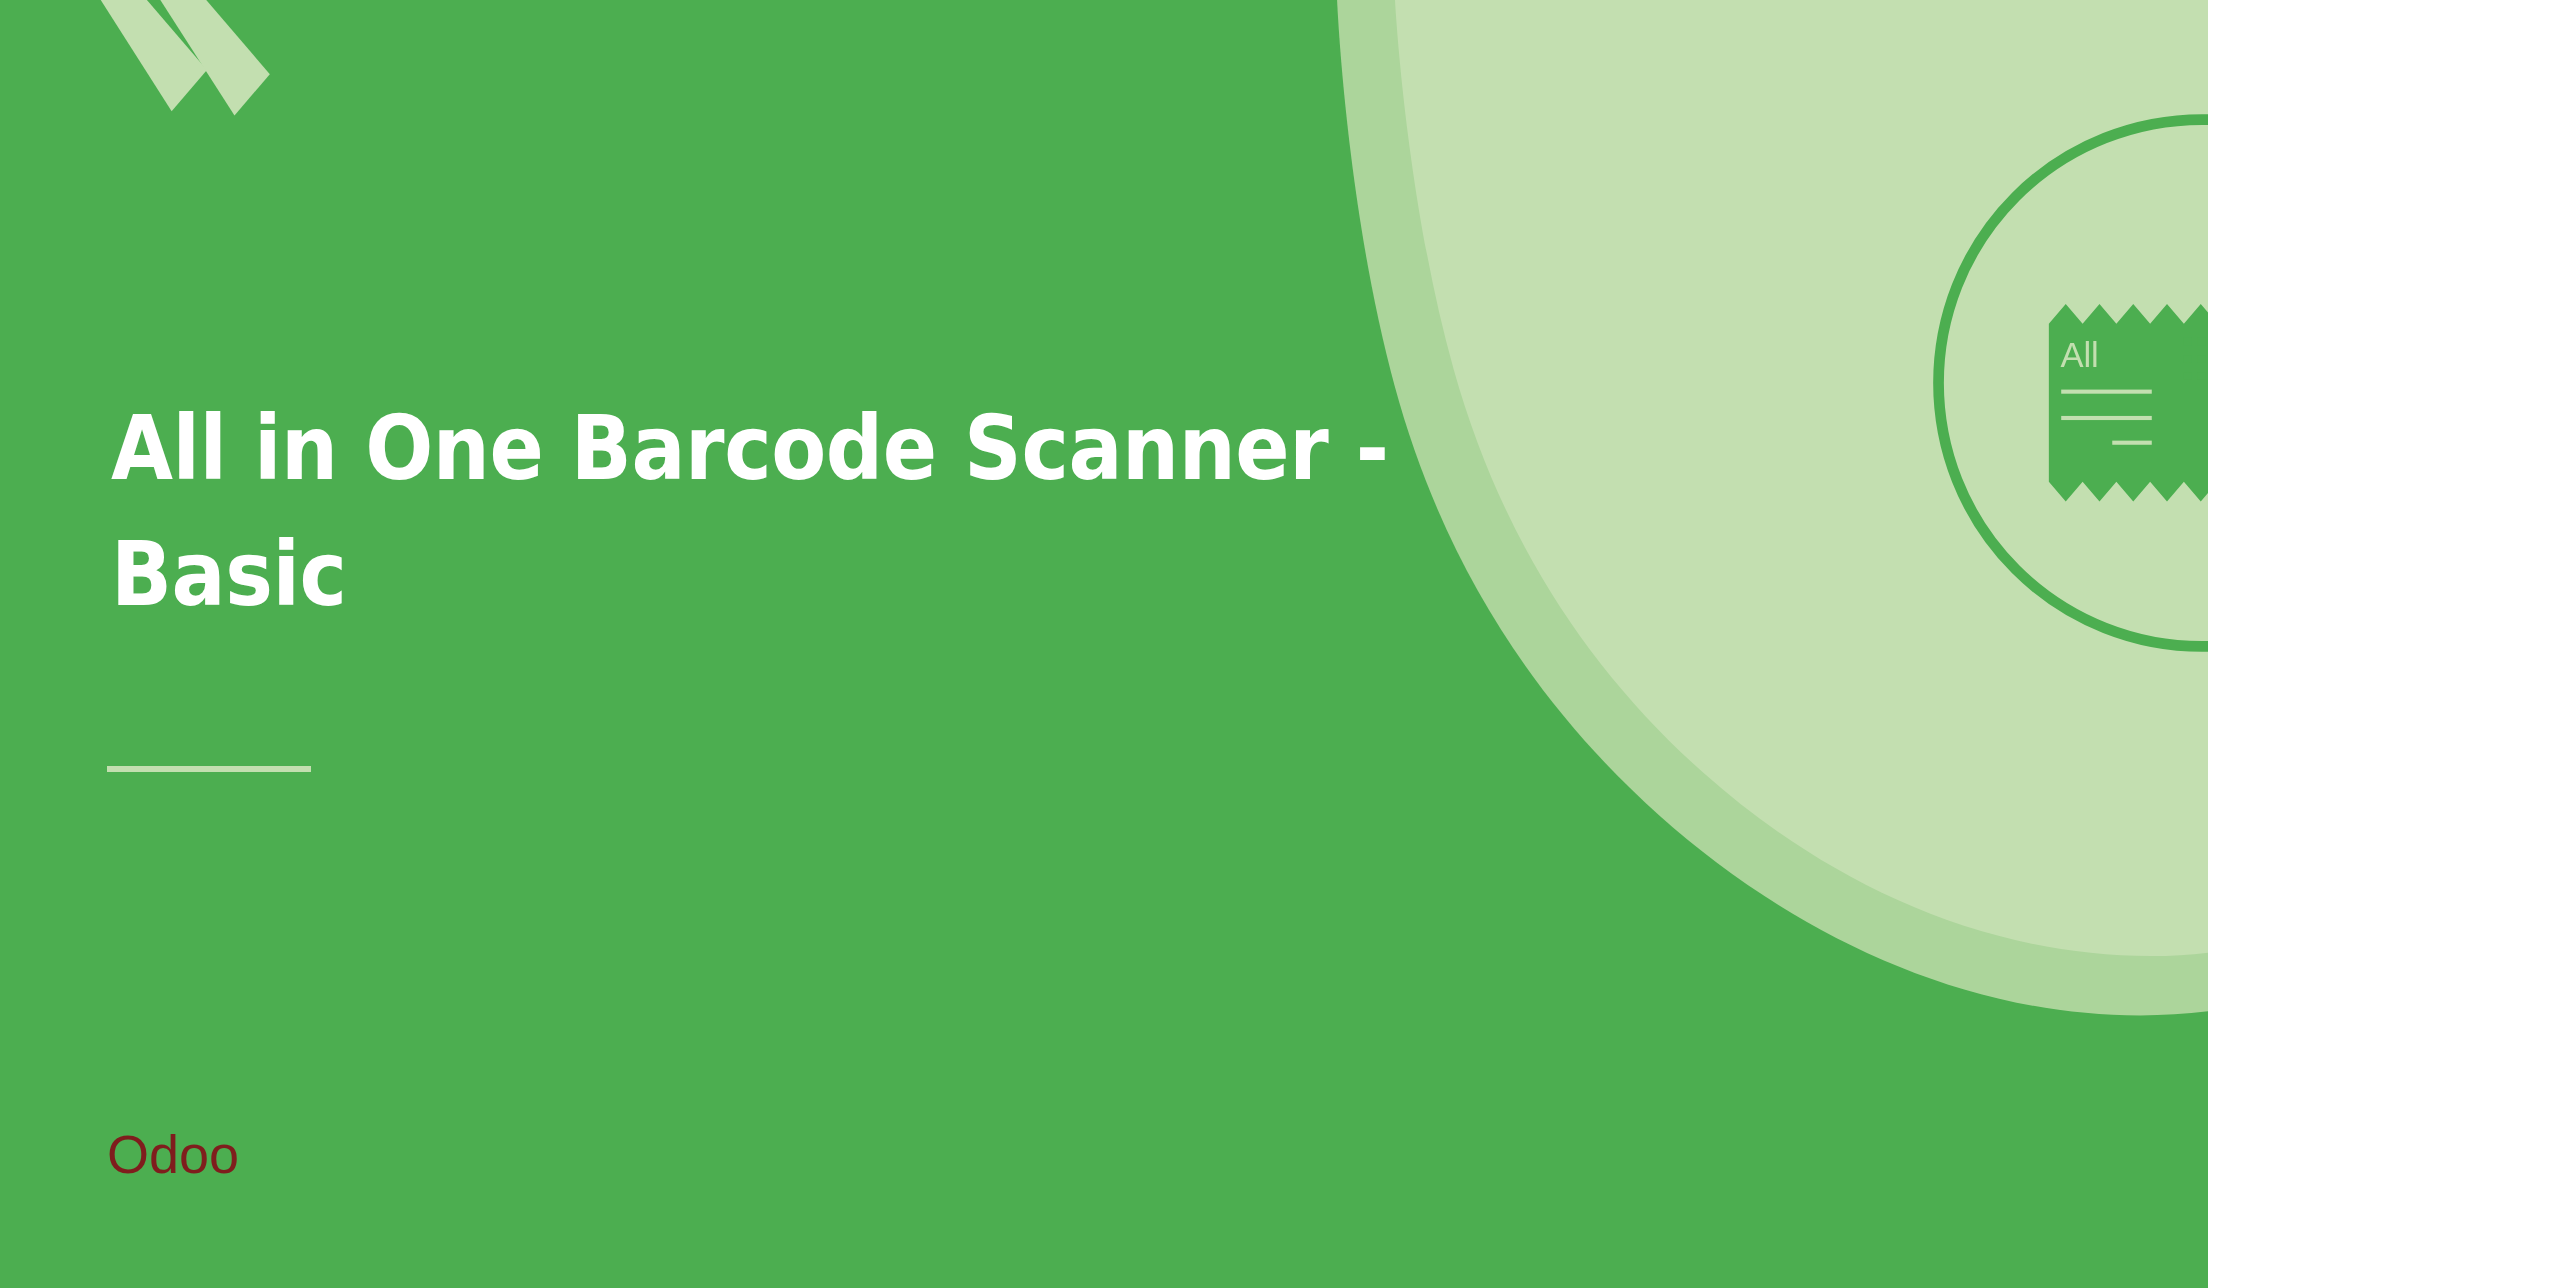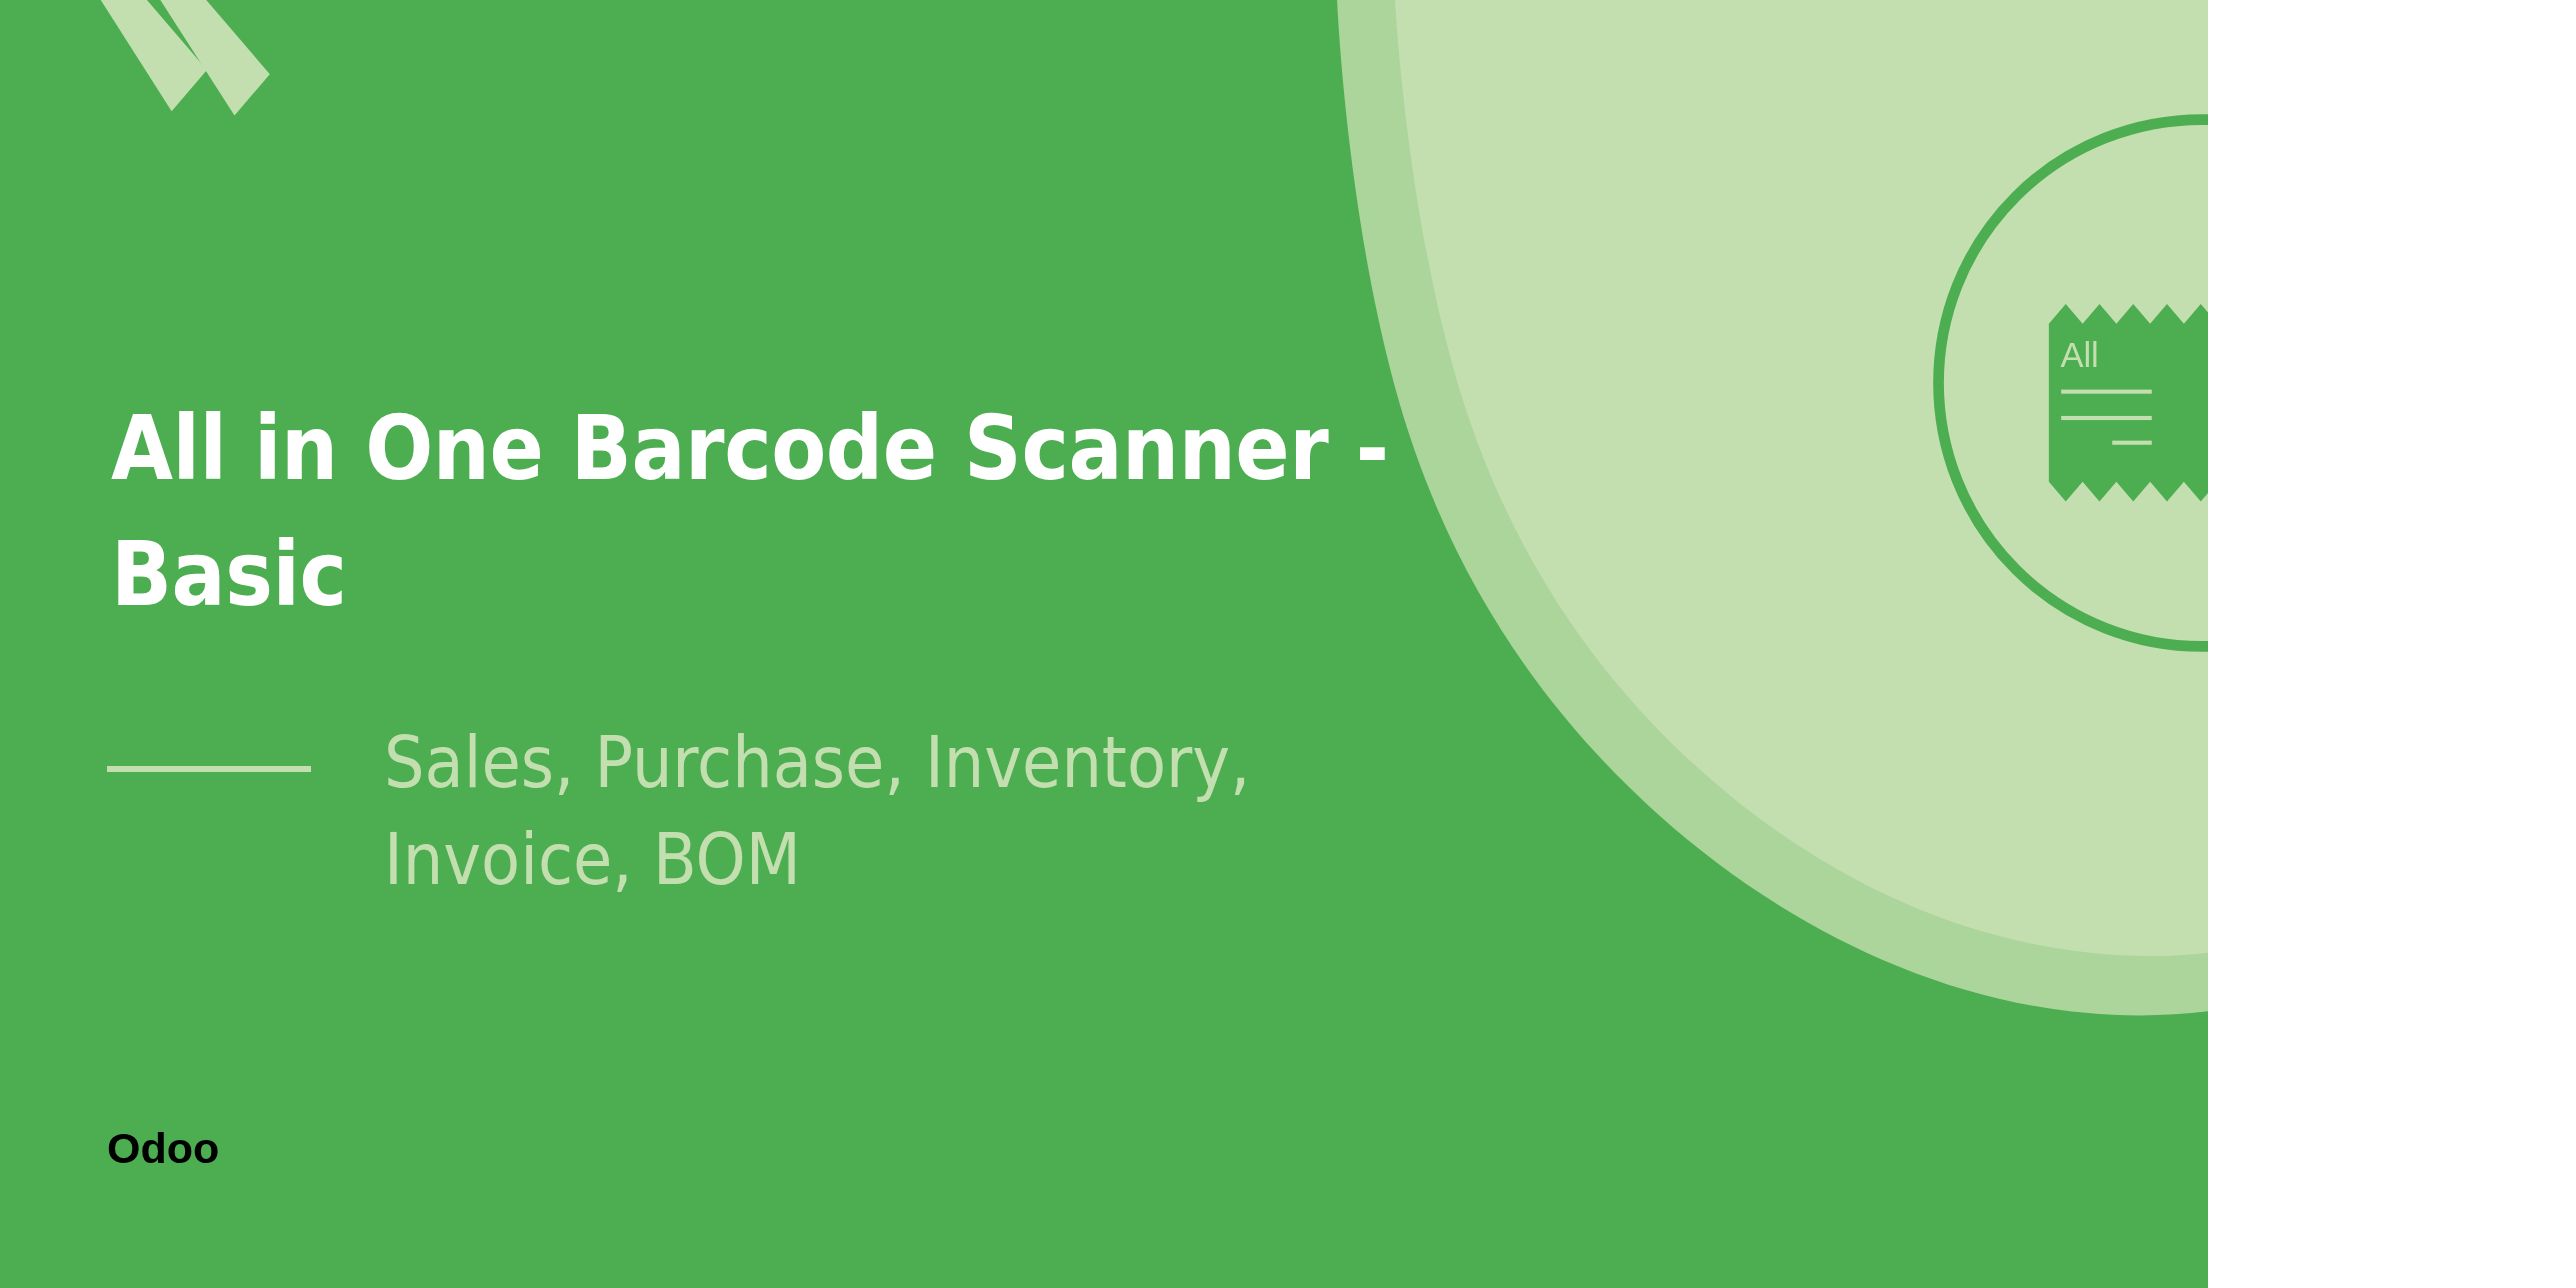--- a/index.html
+++ b/index.html
@@ -76,24 +76,24 @@
     font-family: "DejaVu Sans", "Liberation Sans", sans-serif;
     font-stretch: condensed;
     white-space: pre-line;
   }
 
   .brand {
     position: absolute;
     left: 0;
     top: 1127px;
     margin: 0;
-    font-size: 43px;
+    font-size: 54px;
     line-height: 1;
-    font-weight: 700;
-    color: #000000;
+    font-weight: 400;
+    color: #7f1d1d;
     font-family: "Liberation Sans", "DejaVu Sans", sans-serif;
   }
 
   
   .icon-badge {
     position: absolute;
     left: 1927px;
     top: 108px;
     width: 550px;
     height: 550px;
@@ -197,21 +197,19 @@
       </g>
     </svg>
   </div>
 
   <div class="content">
     <h1 class="title">All in One Barcode Scanner -
 Basic</h1>
 
     <div class="subtitle-row">
       <span class="subtitle-dash"></span>
-      <p class="subtitle">Sales, Purchase, Inventory,
-Invoice, BOM</p>
     </div>
 
     <p class="brand">Odoo</p>
   </div>
 
 </div>
 
 
 </body></html>

